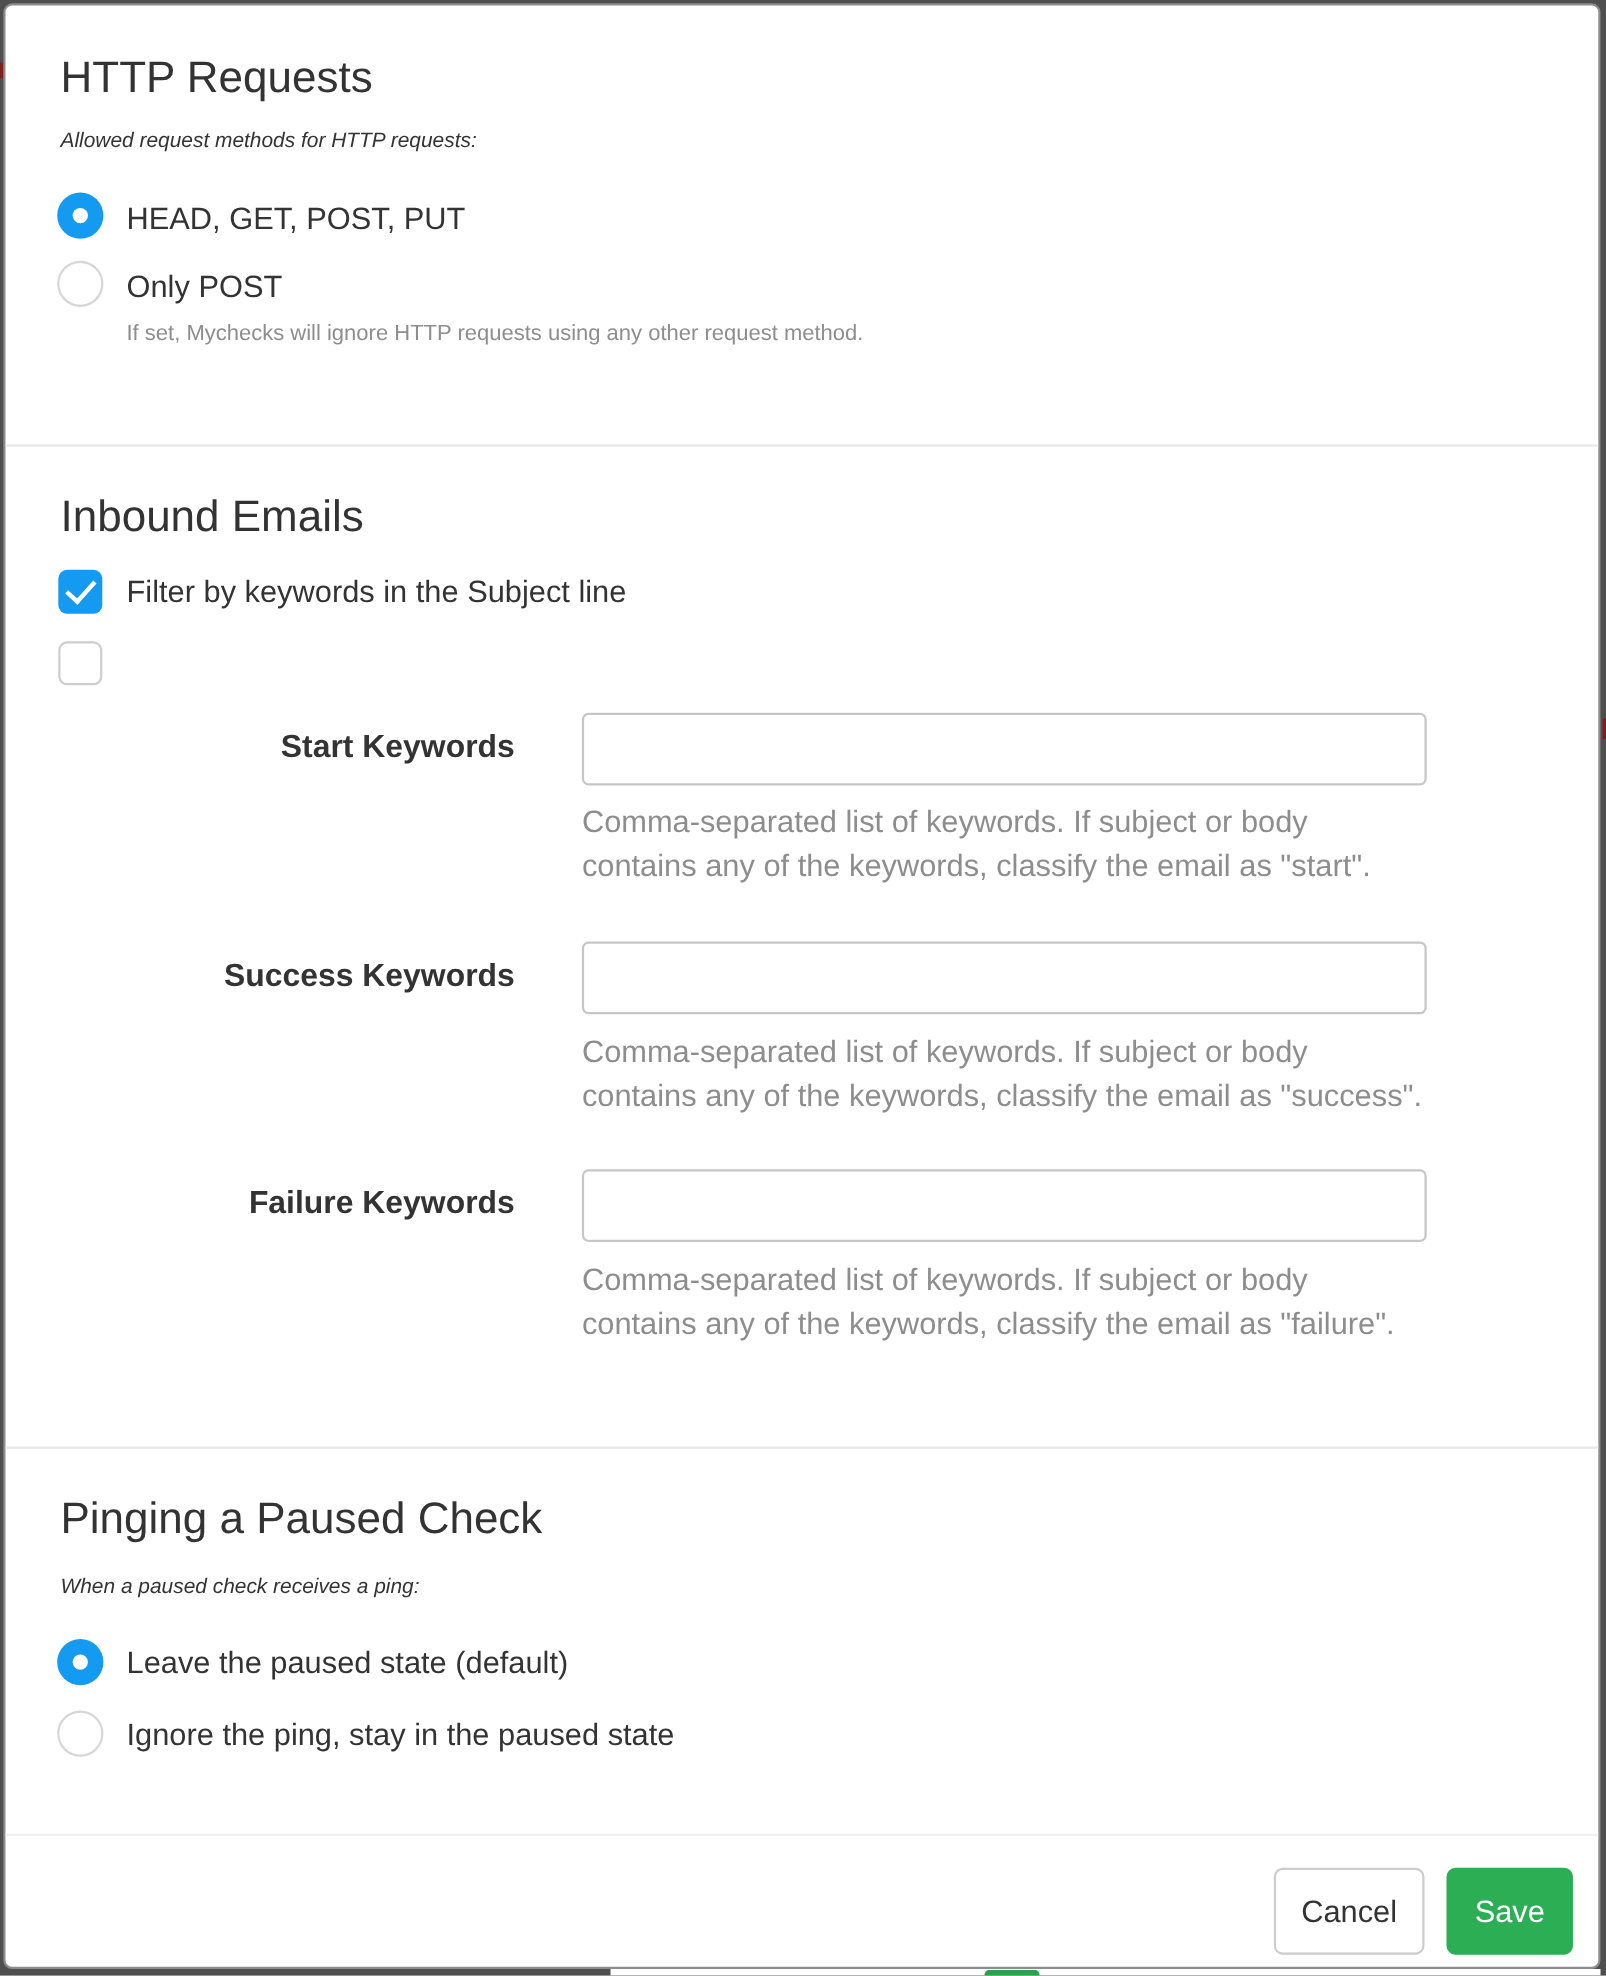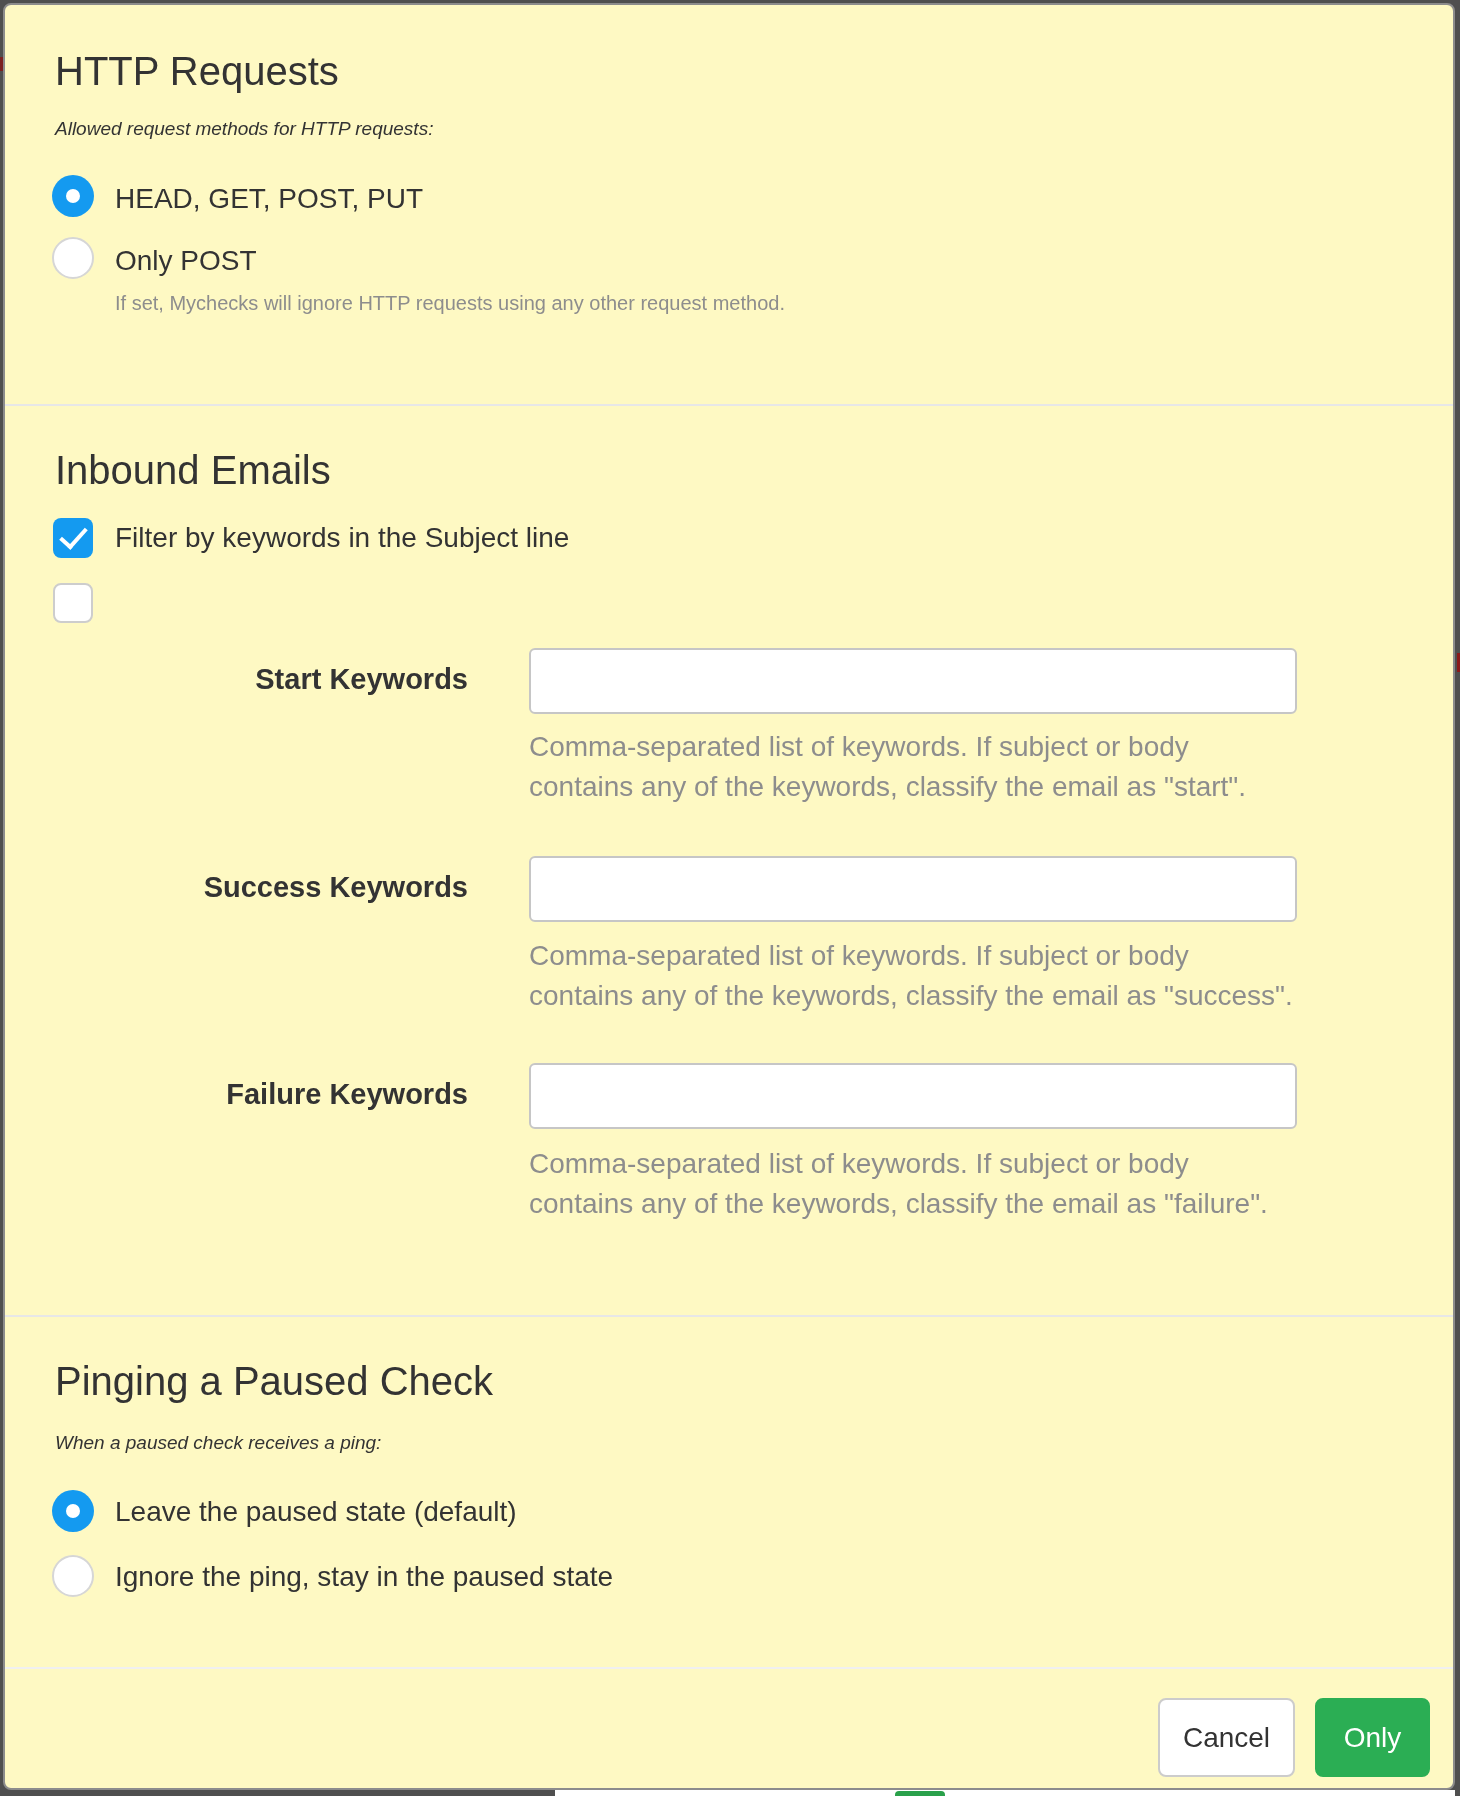--- a/index.html
+++ b/index.html
@@ -16,21 +16,21 @@
   #bg-red-left  { left:0; top:57px; width:3px; height:14px; background:#7c2020; }
   #bg-red-right { left:1457px; top:653px; width:3px; height:19px; background:#8b1a1a; }
   #bg-row-white { position:absolute; left:555px; top:1790px; width:900px; height:6px; background:#ffffff; }
   .bg-frag { position:absolute; top:1791px; font-size:28px; font-weight:bold; color:#333; white-space:nowrap; }
   #bg-badge { position:absolute; left:895px; top:1791px; width:50px; height:30px; background:#2aa14b; border-radius:4px; }
 
   
   .modal {
     position:absolute; left:3px; top:3px;
     width:1452px; height:1787px;
-    background:#fef9c3;
+    background:#ffffff;
     border:2px solid #8c8c8c;
     border-radius:8px;
     box-sizing:border-box;
   }
   .divider { position:absolute; left:0; width:1448px; height:2px; background:#e7e7e7; }
   #divider-1 { top:399px; }
   #divider-2 { top:1310px; }
   #divider-3 { top:1662px; background:#f0f0f0; }
 
   .section-title { position:absolute; left:50px; font-size:40px; font-weight:400; color:#333; white-space:nowrap; }
@@ -163,15 +163,15 @@
 
   <div class="radio on" id="radio-ping-1"></div>
   <div class="opt-label" id="lbl-ping-1">Leave the paused state (default)</div>
 
   <div class="radio off" id="radio-ping-2"></div>
   <div class="opt-label" id="lbl-ping-2">Ignore the ping, stay in the paused state</div>
 
   <div class="divider" id="divider-3"></div>
 
   <div class="btn" id="btn-cancel">Cancel</div>
-  <div class="btn" id="btn-save">Only</div>
+  <div class="btn" id="btn-save">Save</div>
 
 </div>
 
 </body></html>

